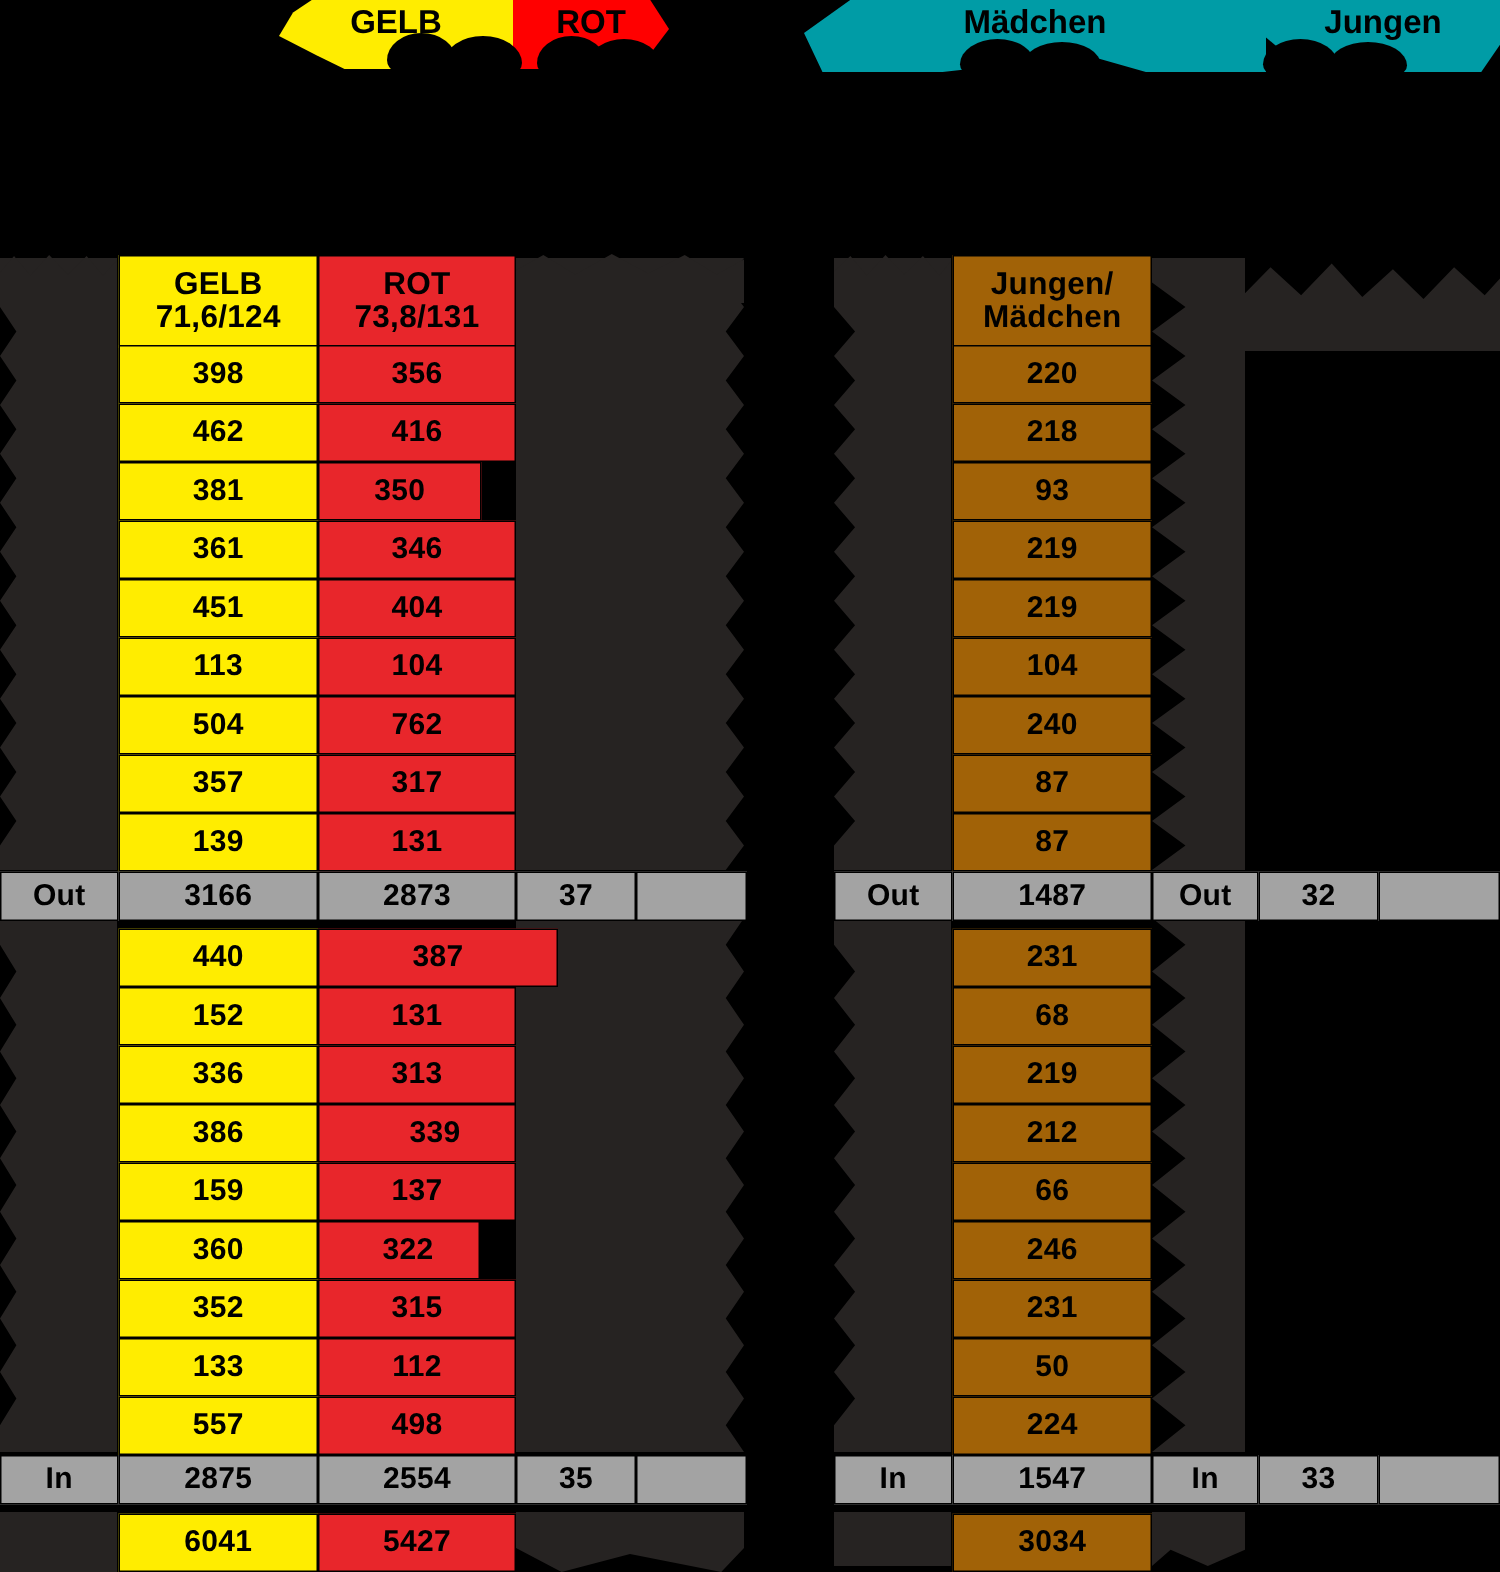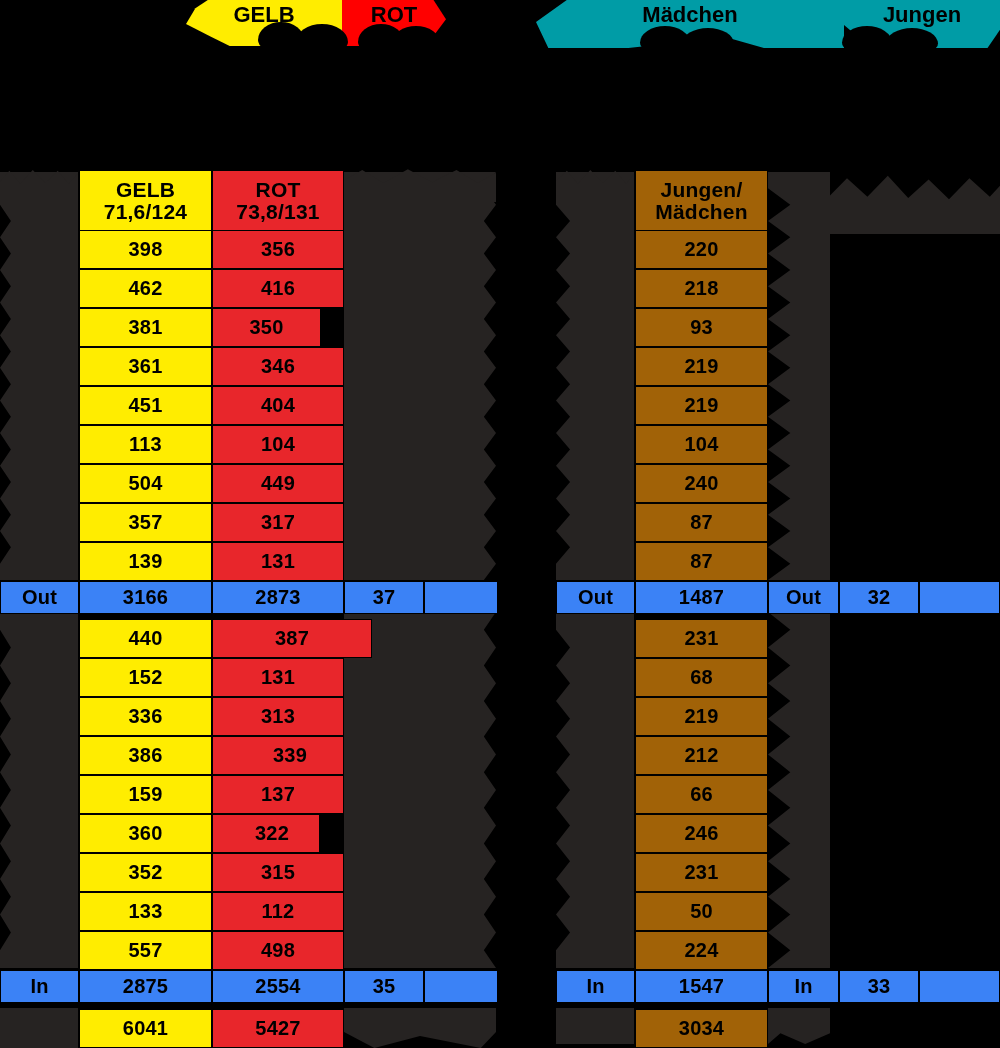--- a/index.html
+++ b/index.html
@@ -28,21 +28,21 @@
     font-weight: 700;
     letter-spacing: 0.2px;
     line-height: 1.05;
     border: 1px solid #000000;
     white-space: pre-line;
     text-align: center;
   }
   .cell.gelb   { background: #FFED00; }
   .cell.rot    { background: #E8262B; }
   .cell.teal   { background: #a16207; }
-  .cell.gray   { background: #3b82f6; }
+  .cell.gray   { background: #a3a3a3; }
   .cell.hdr    { font-size: 21px; }
   .cell.empty  { }
 
   
   .redact {
     position: absolute;
     background: #262322;
   }
 
   
@@ -158,21 +158,21 @@
   <div class="cell gelb" style="left:79px; top:347px; width:133px; height:39px;">361</div>
   <div class="cell rot" style="left:212px; top:347px; width:132px; height:39px;">346</div>
 
   <div class="cell gelb" style="left:79px; top:386px; width:133px; height:39px;">451</div>
   <div class="cell rot" style="left:212px; top:386px; width:132px; height:39px;">404</div>
 
   <div class="cell gelb" style="left:79px; top:425px; width:133px; height:39px;">113</div>
   <div class="cell rot" style="left:212px; top:425px; width:132px; height:39px;">104</div>
 
   <div class="cell gelb" style="left:79px; top:464px; width:133px; height:39px;">504</div>
-  <div class="cell rot" style="left:212px; top:464px; width:132px; height:39px;">449</div>
+  <div class="cell rot" style="left:212px; top:464px; width:132px; height:39px;">762</div>
 
   <div class="cell gelb" style="left:79px; top:503px; width:133px; height:39px;">357</div>
   <div class="cell rot" style="left:212px; top:503px; width:132px; height:39px;">317</div>
 
   <div class="cell gelb" style="left:79px; top:542px; width:133px; height:39px;">139</div>
   <div class="cell rot" style="left:212px; top:542px; width:132px; height:39px;">131</div>
 
   <div class="cell gray" style="left:0px;   top:581px; width:79px;  height:33px;">Out</div>
   <div class="cell gray" style="left:79px;  top:581px; width:133px; height:33px;">3166</div>
   <div class="cell gray" style="left:212px; top:581px; width:132px; height:33px;">2873</div>

